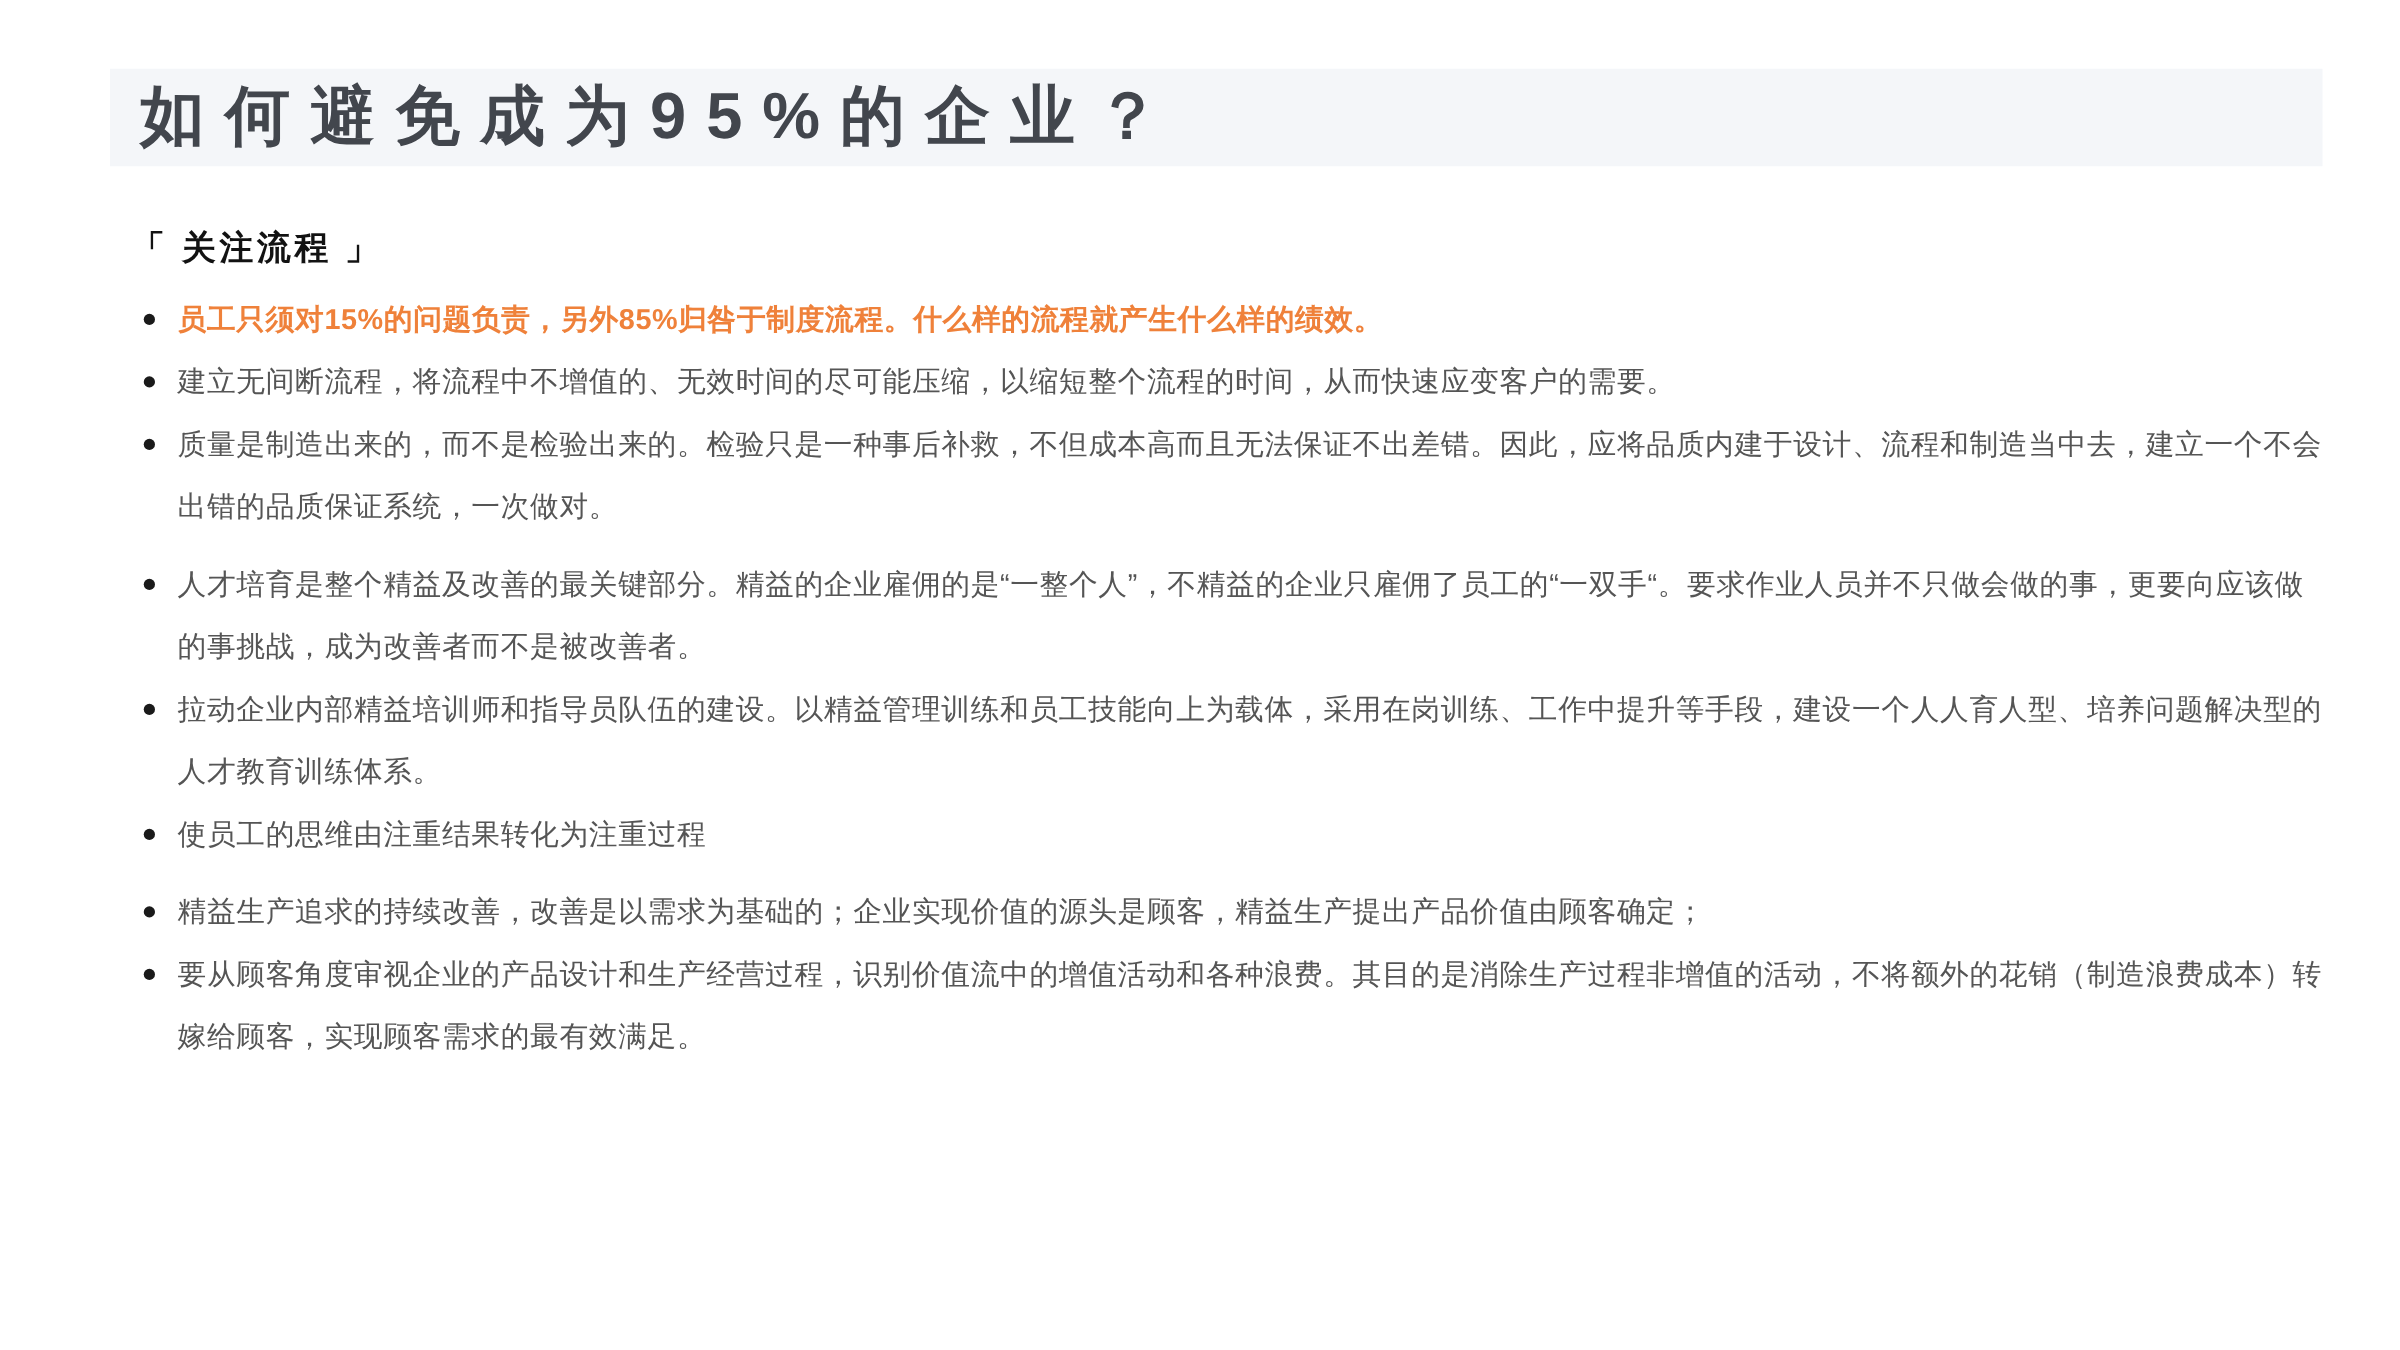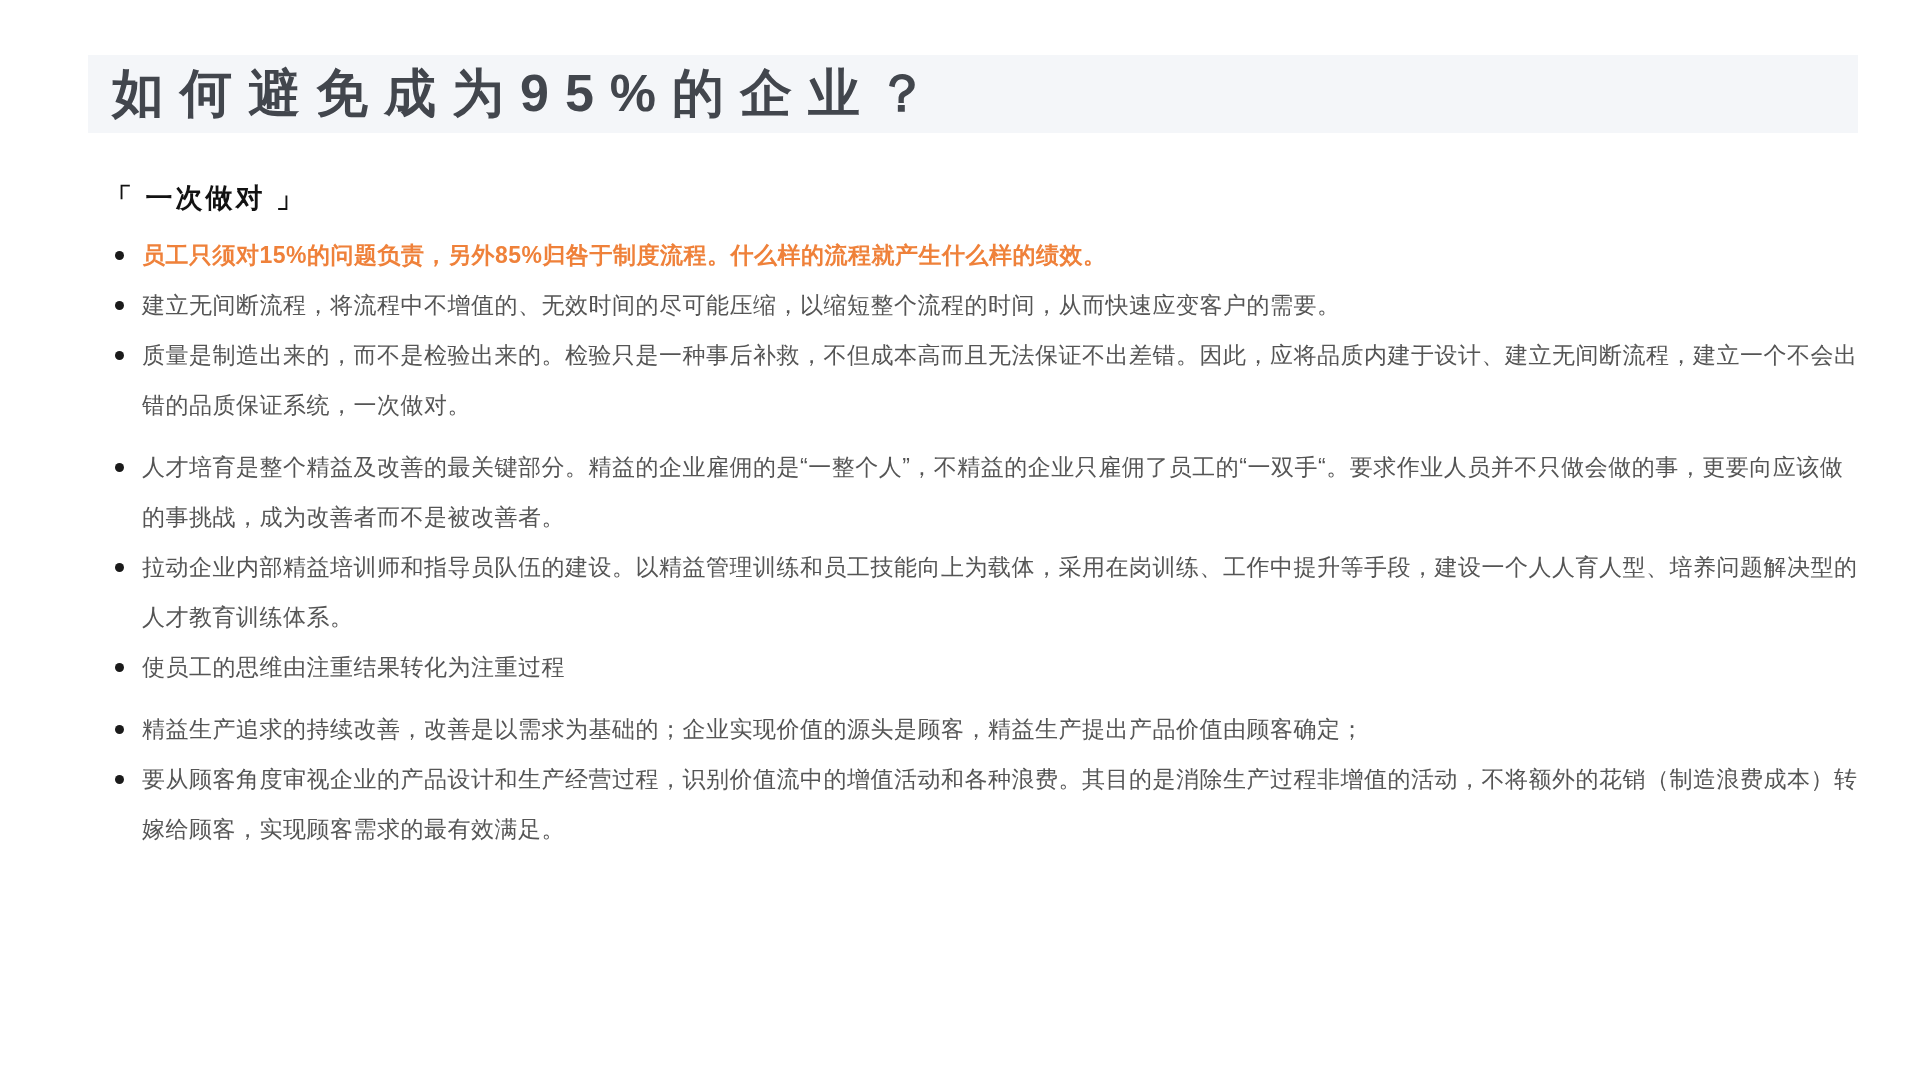--- a/index.html
+++ b/index.html
@@ -78,25 +78,25 @@
 
 <div class="page">
 
   <div class="title-banner">
     <h1>如何避免成为95%的企业？</h1>
   </div>
 
   <div class="content">
 
     <section>
-      <h2 class="section-heading">「  一次做对  」</h2>
+      <h2 class="section-heading">「  关注流程  」</h2>
       <ul class="bullet-list">
         <li class="highlight">员工只须对15%的问题负责，另外85%归咎于制度流程。什么样的流程就产生什么样的绩效。</li>
         <li>建立无间断流程，将流程中不增值的、无效时间的尽可能压缩，以缩短整个流程的时间，从而快速应变客户的需要。</li>
-        <li>质量是制造出来的，而不是检验出来的。检验只是一种事后补救，不但成本高而且无法保证不出差错。因此，应将品质内建于设计、建立无间断流程，建立一个不会出错的品质保证系统，一次做对。</li>
+        <li>质量是制造出来的，而不是检验出来的。检验只是一种事后补救，不但成本高而且无法保证不出差错。因此，应将品质内建于设计、流程和制造当中去，建立一个不会出错的品质保证系统，一次做对。</li>
       </ul>
     </section>
 
     <section>
       <ul class="bullet-list">
         <li>人才培育是整个精益及改善的最关键部分。精益的企业雇佣的是“一整个人”，不精益的企业只雇佣了员工的“一双手“。要求作业人员并不只做会做的事，更要向应该做的事挑战，成为改善者而不是被改善者。</li>
         <li>拉动企业内部精益培训师和指导员队伍的建设。以精益管理训练和员工技能向上为载体，采用在岗训练、工作中提升等手段，建设一个人人育人型、培养问题解决型的人才教育训练体系。</li>
         <li>使员工的思维由注重结果转化为注重过程</li>
       </ul>
     </section>

